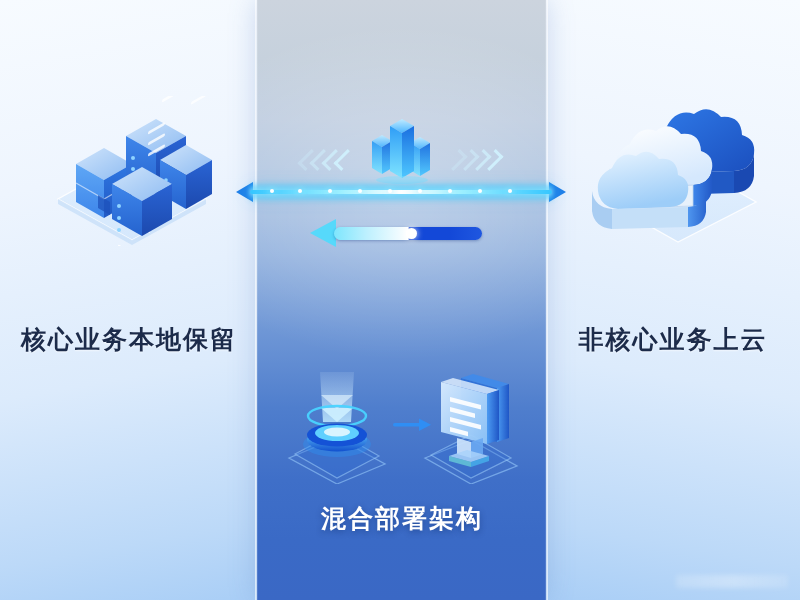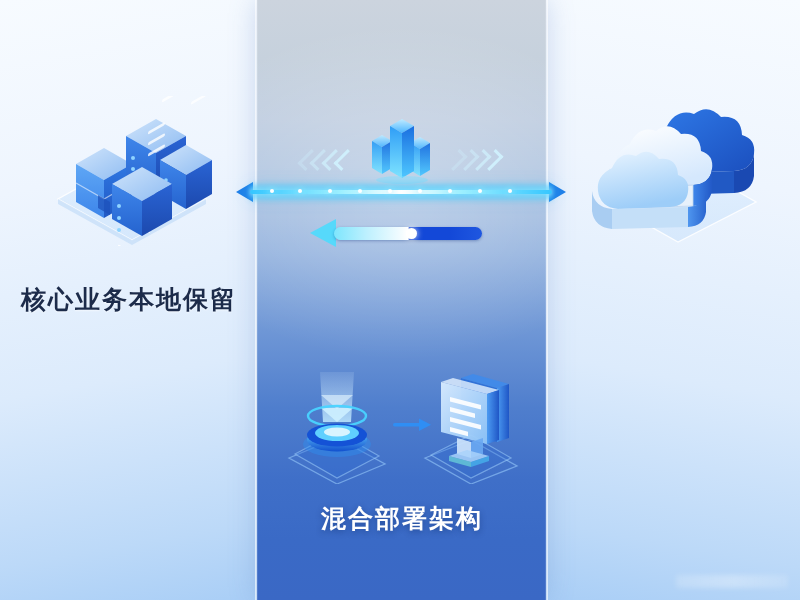--- a/index.html
+++ b/index.html
@@ -37,21 +37,21 @@
   }
   .panel-edge{position:absolute;top:0;height:600px;width:3px;}
   .panel-edge.l{left:255px;background:linear-gradient(90deg,rgba(255,255,255,.75),rgba(255,255,255,0));}
   .panel-edge.r{left:545px;background:linear-gradient(270deg,rgba(255,255,255,.75),rgba(255,255,255,0));}
 
   
   .label{
     position:absolute; text-align:center; font-weight:700;
     letter-spacing:2px; white-space:nowrap;
   }
-  .label.dark{ color:#1c2b4a; font-size:25px; text-shadow:0 1px 2px rgba(255,255,255,.65); }
+  .label.dark{ color:#1c2b4a; font-size:25px; text-shadow:0 1px 2px rgba(255,255,255,.65);margin-top:40px; }
   .label.light{ color:#ffffff; font-size:25px; text-shadow:0 2px 6px rgba(10,40,100,.45); }
   #label-left  { left:0;   top:283px; width:258px; }
   #label-right { right:0;  top:283px; width:254px; }
   #label-bottom{ left:257px; top:502px; width:290px; }
 
   
   #beam-wrap{ position:absolute; left:236px; top:178px; width:330px; height:28px; }
   #beam-glow{
     position:absolute; left:14px; top:4px; width:302px; height:20px;
     background:linear-gradient(180deg,rgba(60,200,255,0) 0%,rgba(70,205,255,.55) 28%,
@@ -419,17 +419,18 @@
         <path d="M172 66 L186 70 L186 86 L172 82 Z" fill="#cfe6fd" opacity=".9"></path>
         <path d="M186 70 L198 66 L198 82 L186 86 Z" fill="#6aa9f2" opacity=".9"></path>
         <path d="M164 84 L186 90 L204 84 L182 78 Z" fill="#a9d2fa" opacity=".85"></path>
         <path d="M164 84 L186 90 L186 95 L164 89 Z" fill="#7fffe0" opacity=".5"></path>
         <path d="M186 90 L204 84 L204 89 L186 95 Z" fill="#4cd8ff" opacity=".5"></path>
       </g>
     </svg>
   </div>
 
   <div id="label-left" class="label dark">核心业务本地保留</div>
+  <div id="label-right" class="label dark">非核心业务上云</div>
   <div id="label-bottom" class="label light">混合部署架构</div>
 
   <div id="watermark"></div>
 
 </div>
 
 </body></html>

